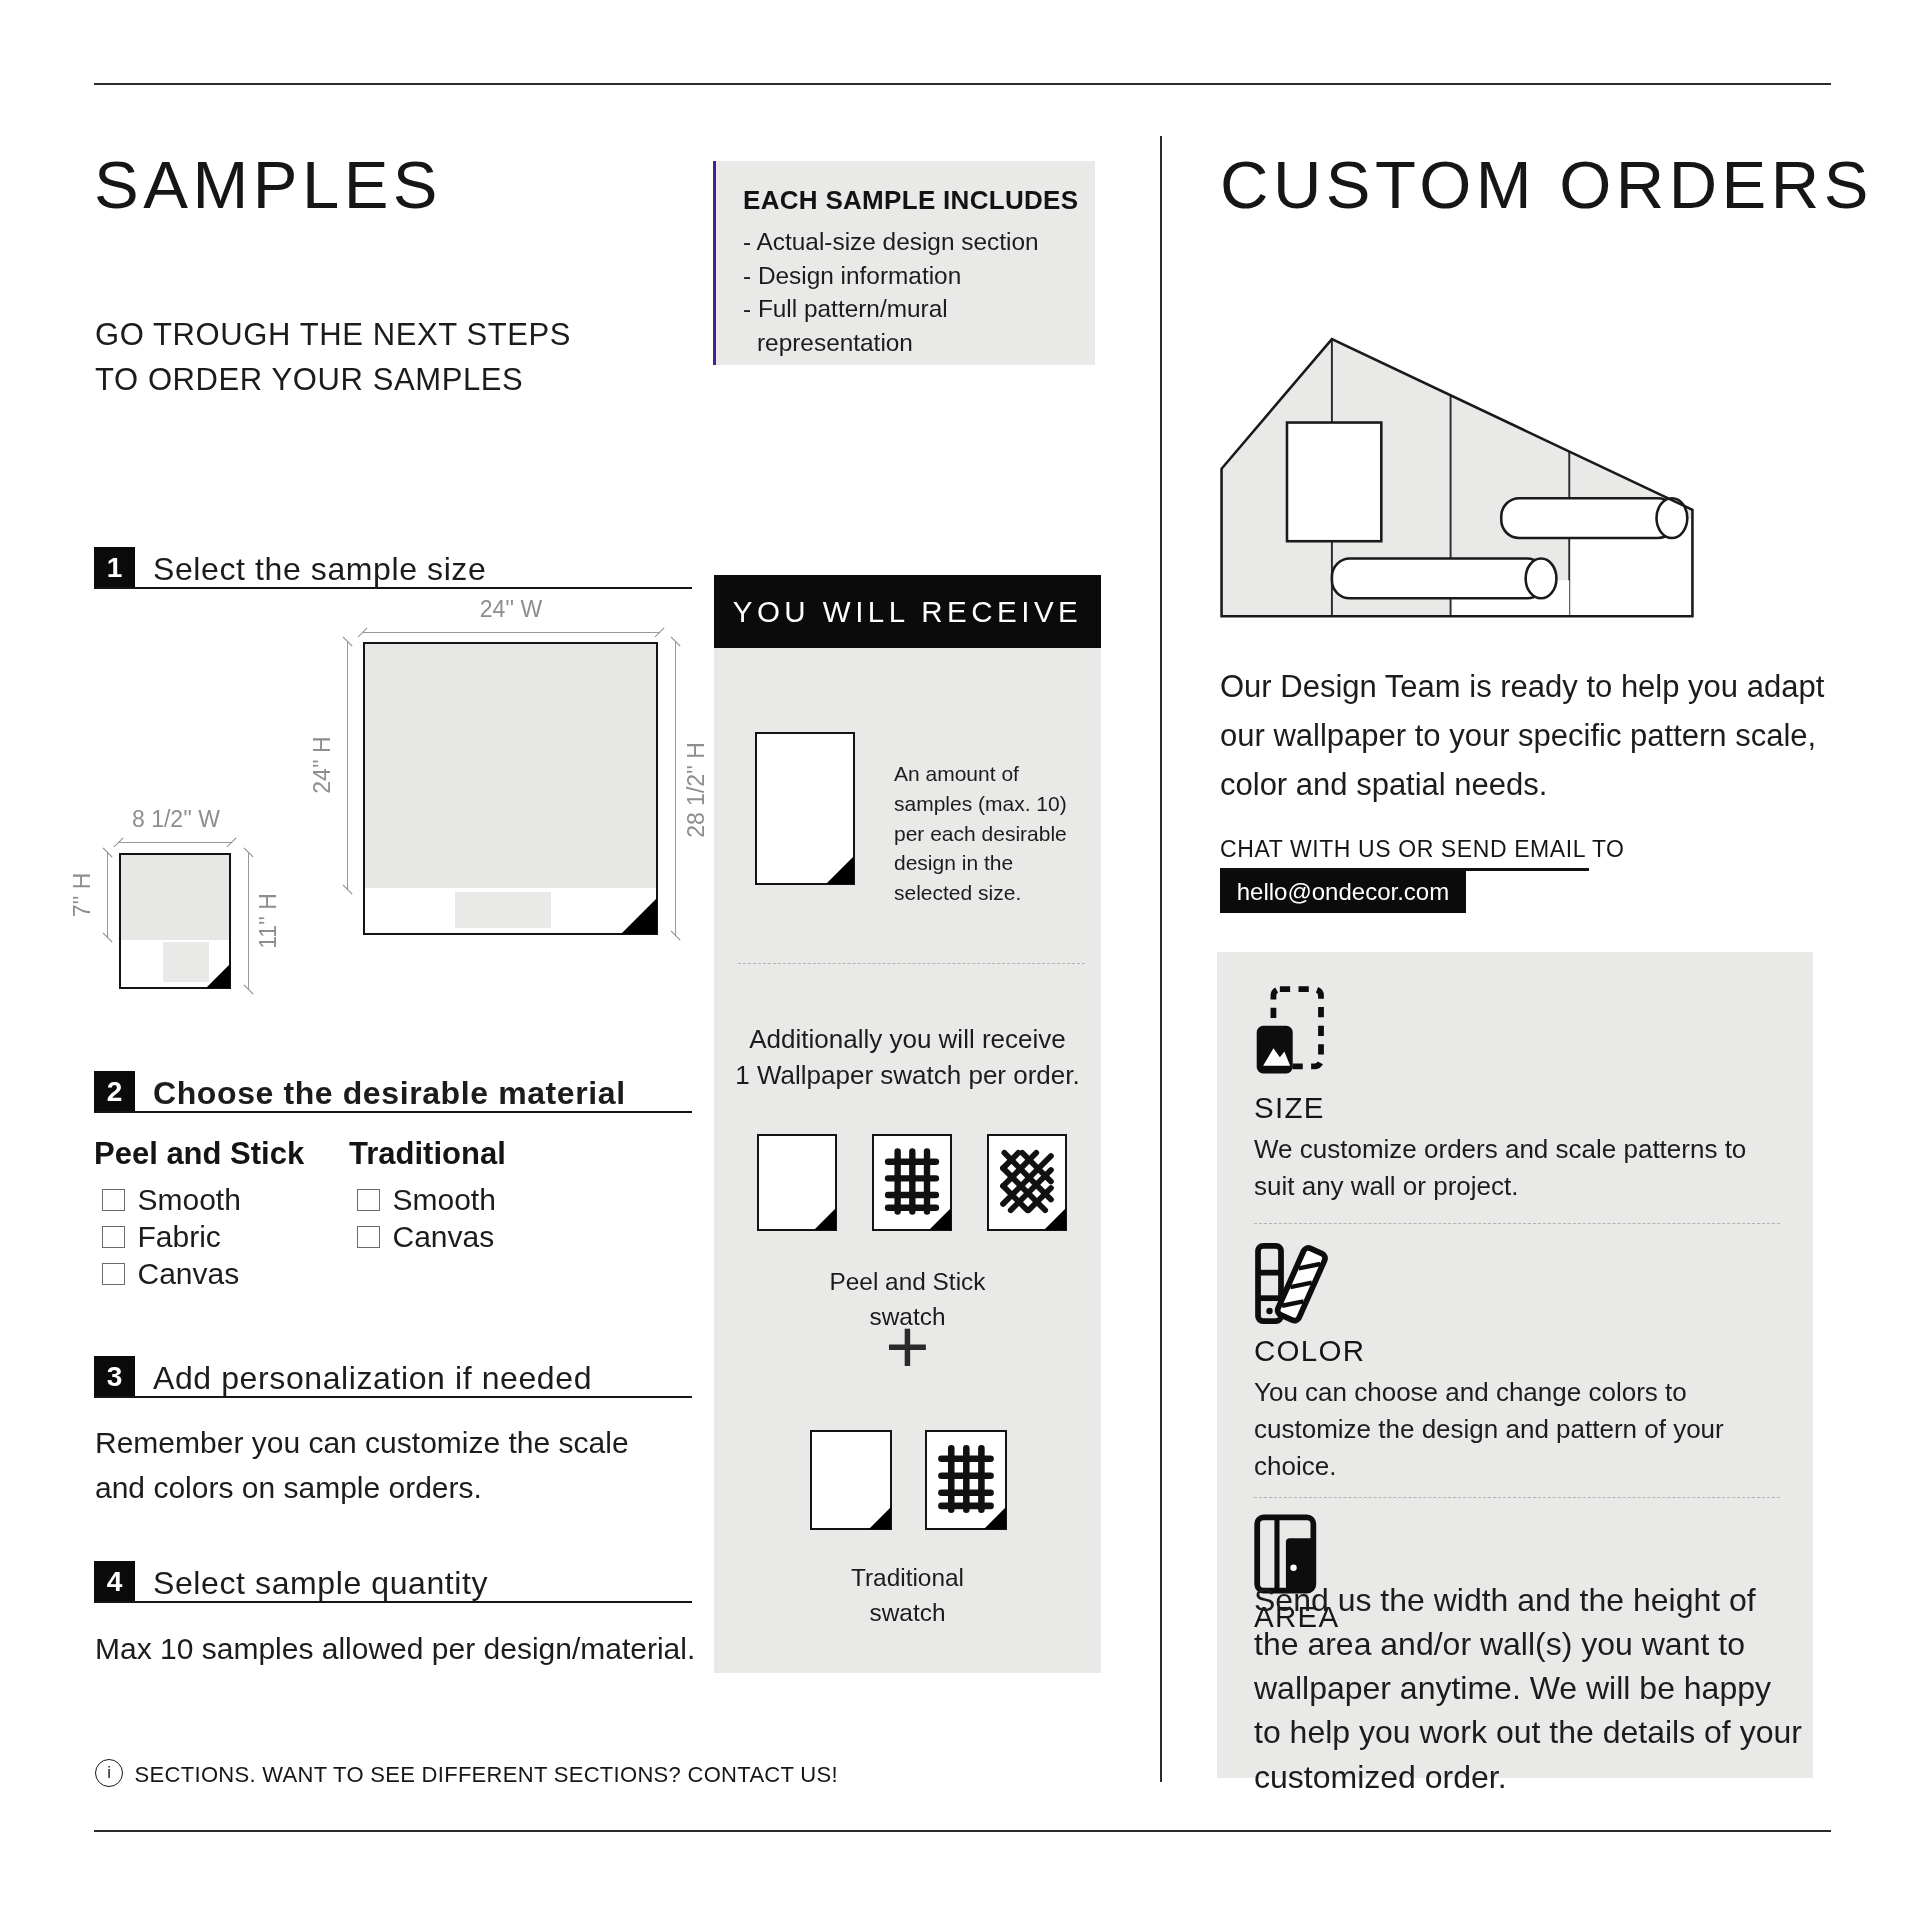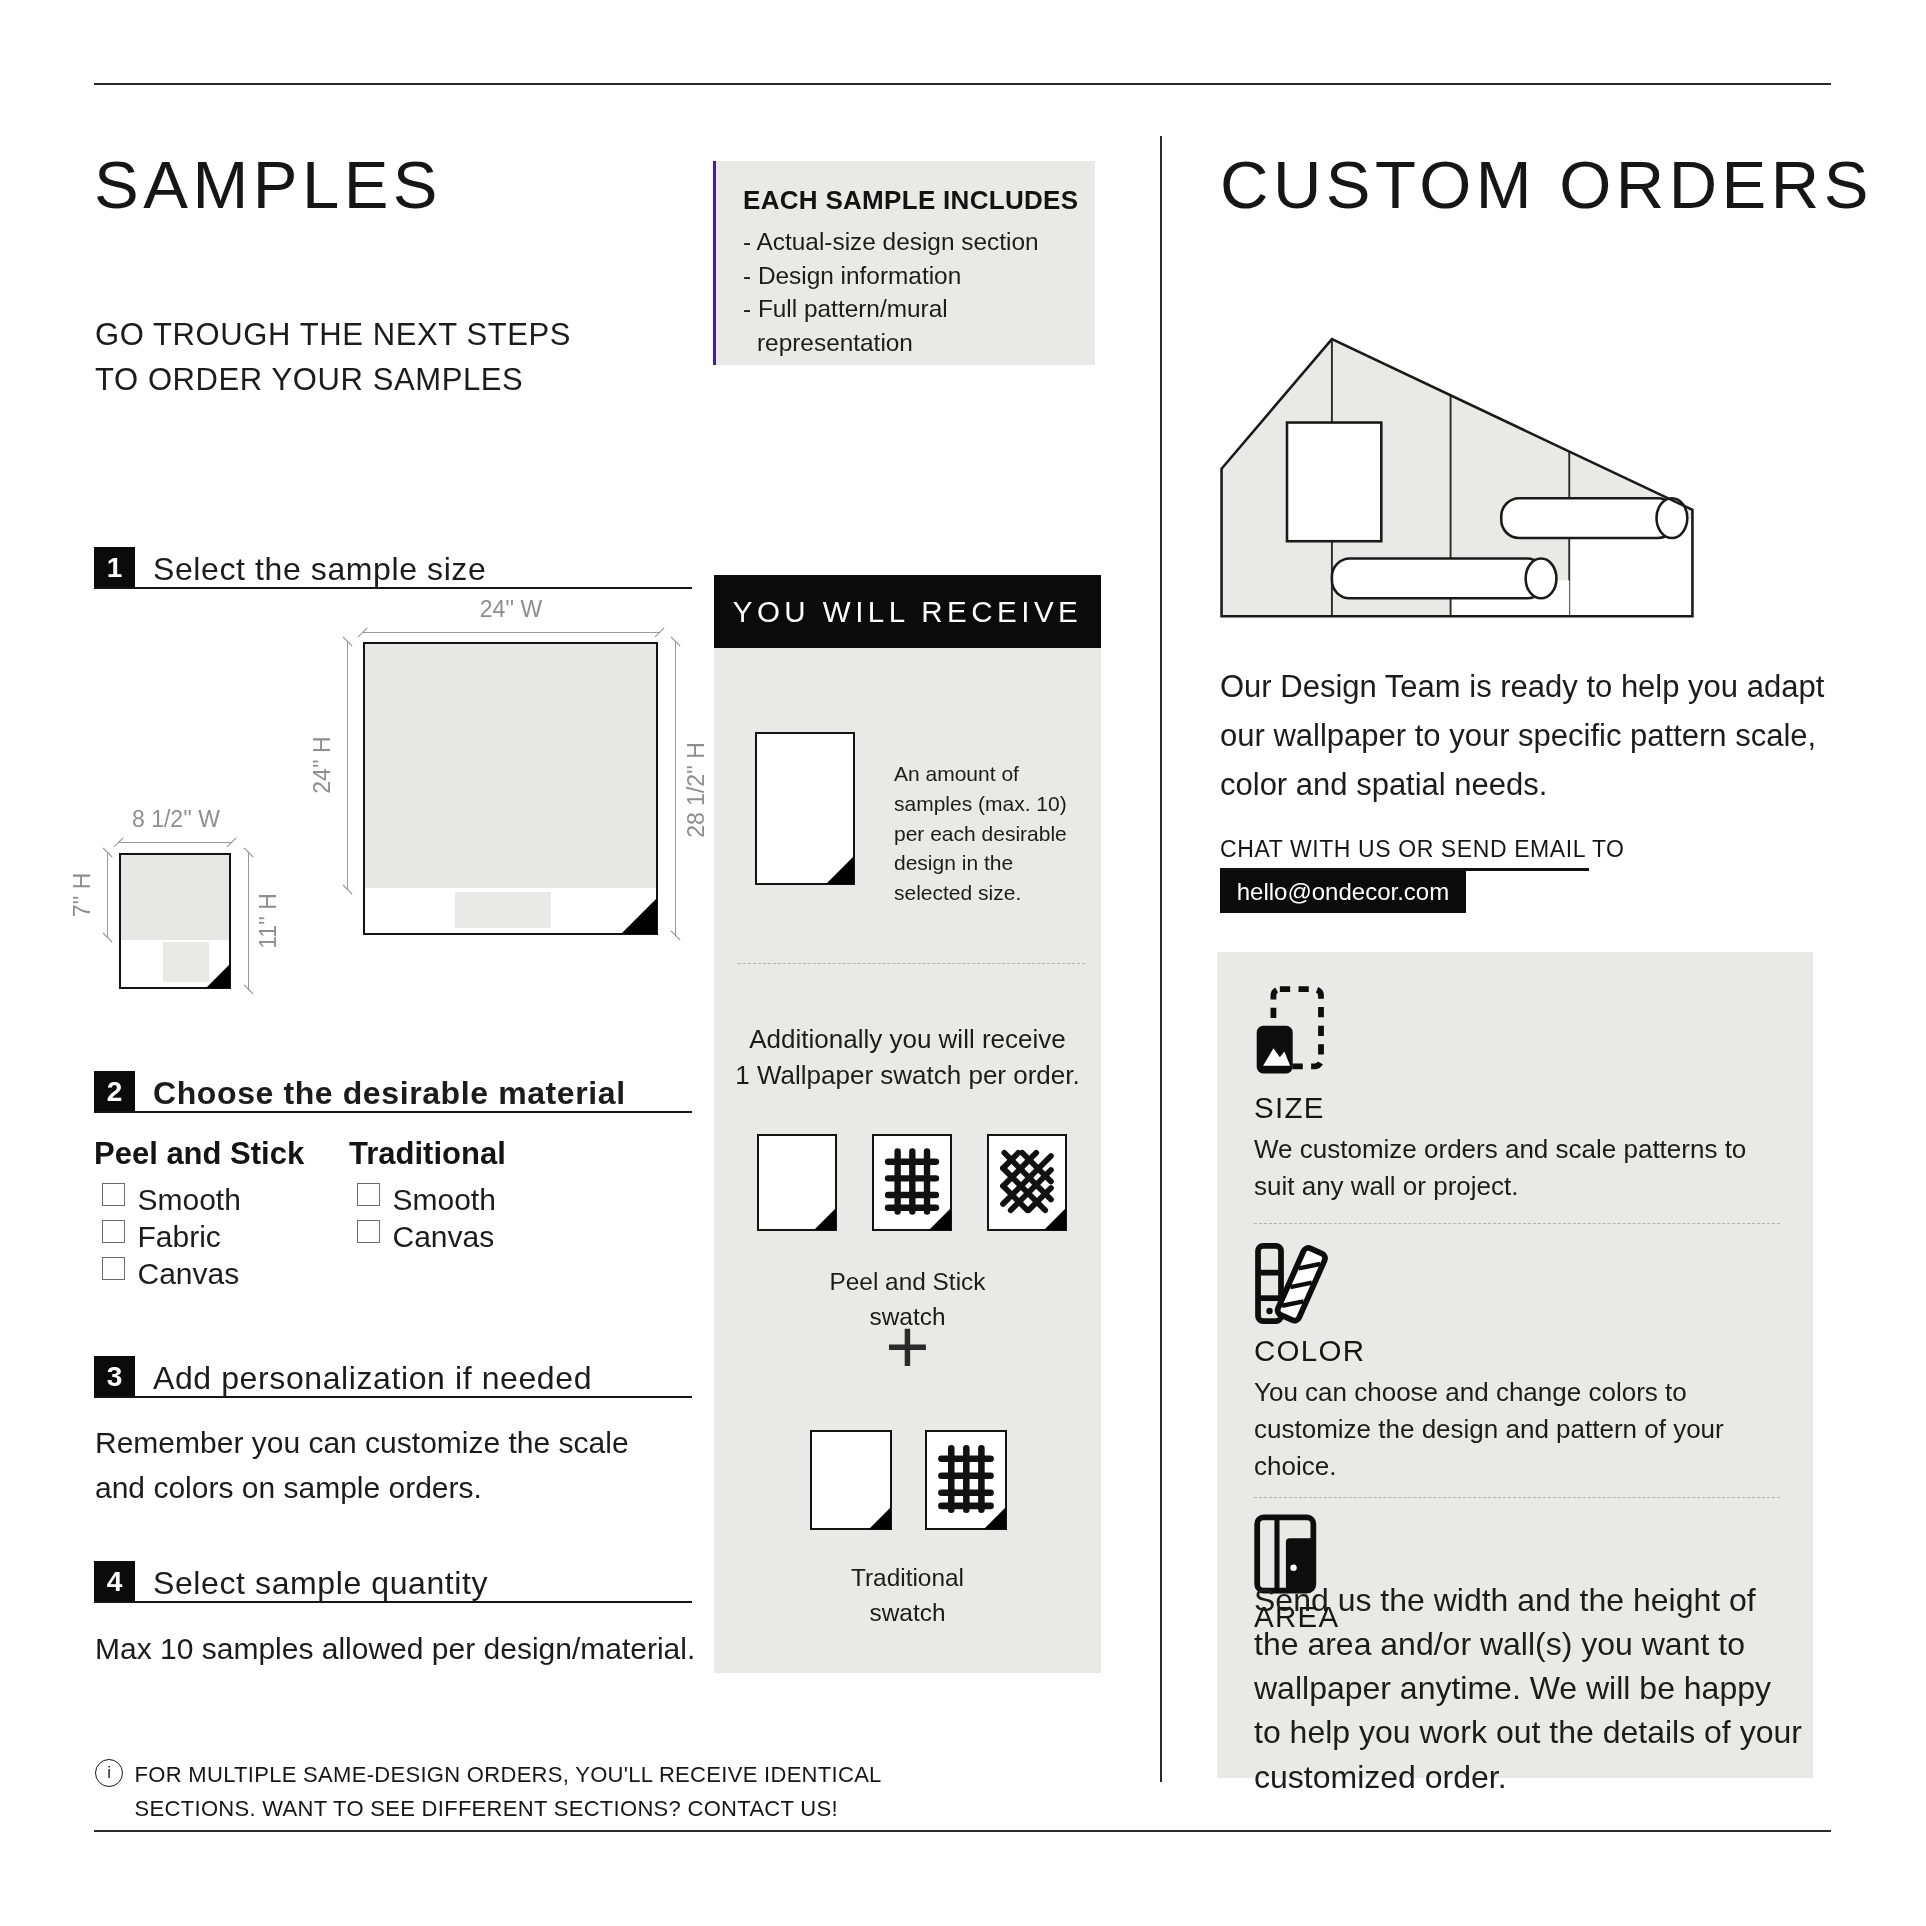--- a/index.html
+++ b/index.html
@@ -11,21 +11,21 @@
   .rule{position:absolute;background:#2b2b2b;height:1.9px;}
   .vrule{position:absolute;background:#2b2b2b;width:1.9px;}
   .big-title{font-size:67px;font-weight:400;letter-spacing:4.5px;color:#161616;white-space:nowrap;}
   .subtitle{font-size:31px;line-height:1.45;letter-spacing:0.6px;color:#1c1c1c;}
   .stepnum{position:absolute;width:41px;height:41px;background:#0b0b0b;color:#ffffff;
     font-size:28px;display:flex;align-items:center;justify-content:center;font-weight:700;}
   .steplabel{position:absolute;font-size:32px;color:#1c1c1c;letter-spacing:0.6px;white-space:nowrap;}
   .steprule{position:absolute;height:1.9px;background:#161616;}
   .bodytext{font-size:30px;line-height:1.5;color:#1c1c1c;}
   .mat-title{position:absolute;font-size:31px;font-weight:700;color:#141414;}
-  .mat-row{position:absolute;font-size:30px;color:#1c1c1c;display:flex;align-items:flex-start;gap:13px;padding-left:8px;}
+  .mat-row{position:absolute;font-size:30px;color:#1c1c1c;display:flex;align-items:center;gap:13px;padding-left:8px;}
   .cb{display:inline-block;width:20.5px;height:20.5px;border:1.9px solid #6b6b6b;background:#fff;}
   .gray-panel{position:absolute;background:#e9e9e8;}
   .inc-box{position:absolute;background:#e9e9e8;border-left:3px solid #4c1d95;}
   .inc-title{font-size:26px;font-weight:700;letter-spacing:0.3px;color:#131313;}
   .inc-item{font-size:24.4px;line-height:1.38;color:#1c1c1c;}
   .receive-header{position:absolute;background:#0b0b0b;color:#ffffff;display:flex;
     align-items:center;justify-content:center;font-size:29.5px;letter-spacing:4.5px;white-space:nowrap;}
   .papericon{position:absolute;background:#ffffff;border:2.6px solid #131313;}
   .fold{position:absolute;right:-0.6px;bottom:-0.6px;width:0;height:0;border-style:solid;}
   .fold.f44{border-width:0 0 28px 28px;border-color:transparent transparent #000 transparent;}
@@ -135,21 +135,20 @@
 <div class="stepnum" style="left:94px;top:1561px;">4</div>
 <div class="steplabel" style="left:153px;top:1565px;">Select sample quantity</div>
 <div class="steprule" style="left:94px;top:1601px;width:598px;"></div>
 <div class="abs bodytext" style="left:95px;top:1626px;width:642px;">Max 10 samples allowed per design/material.</div>
 
 <div class="foot" style="left:95px;top:1758px;width:803px;">
   <span class="info-circle">
       <span>i</span>
     </span>
   <span class="footlines">
-    <span style="display:block">FOR MULTIPLE SAME-DESIGN ORDERS, YOU'LL RECEIVE IDENTICAL</span>
     <span style="display:block">SECTIONS. WANT TO SEE DIFFERENT SECTIONS? CONTACT US!</span>
   </span>
 </div>
 
 <div class="inc-box" style="left:713px;top:161px;width:379px;height:204px;">
   <div class="inc-title" style="position:absolute;left:27px;top:24.4px;">EACH SAMPLE INCLUDES</div>
   <div style="position:absolute;left:27px;top:64px;">
     <span class="inc-item" style="display:block">- Actual-size design section</span>
     <span class="inc-item" style="display:block">- Design information</span>
     <span class="inc-item" style="display:block">- Full pattern/mural</span>

